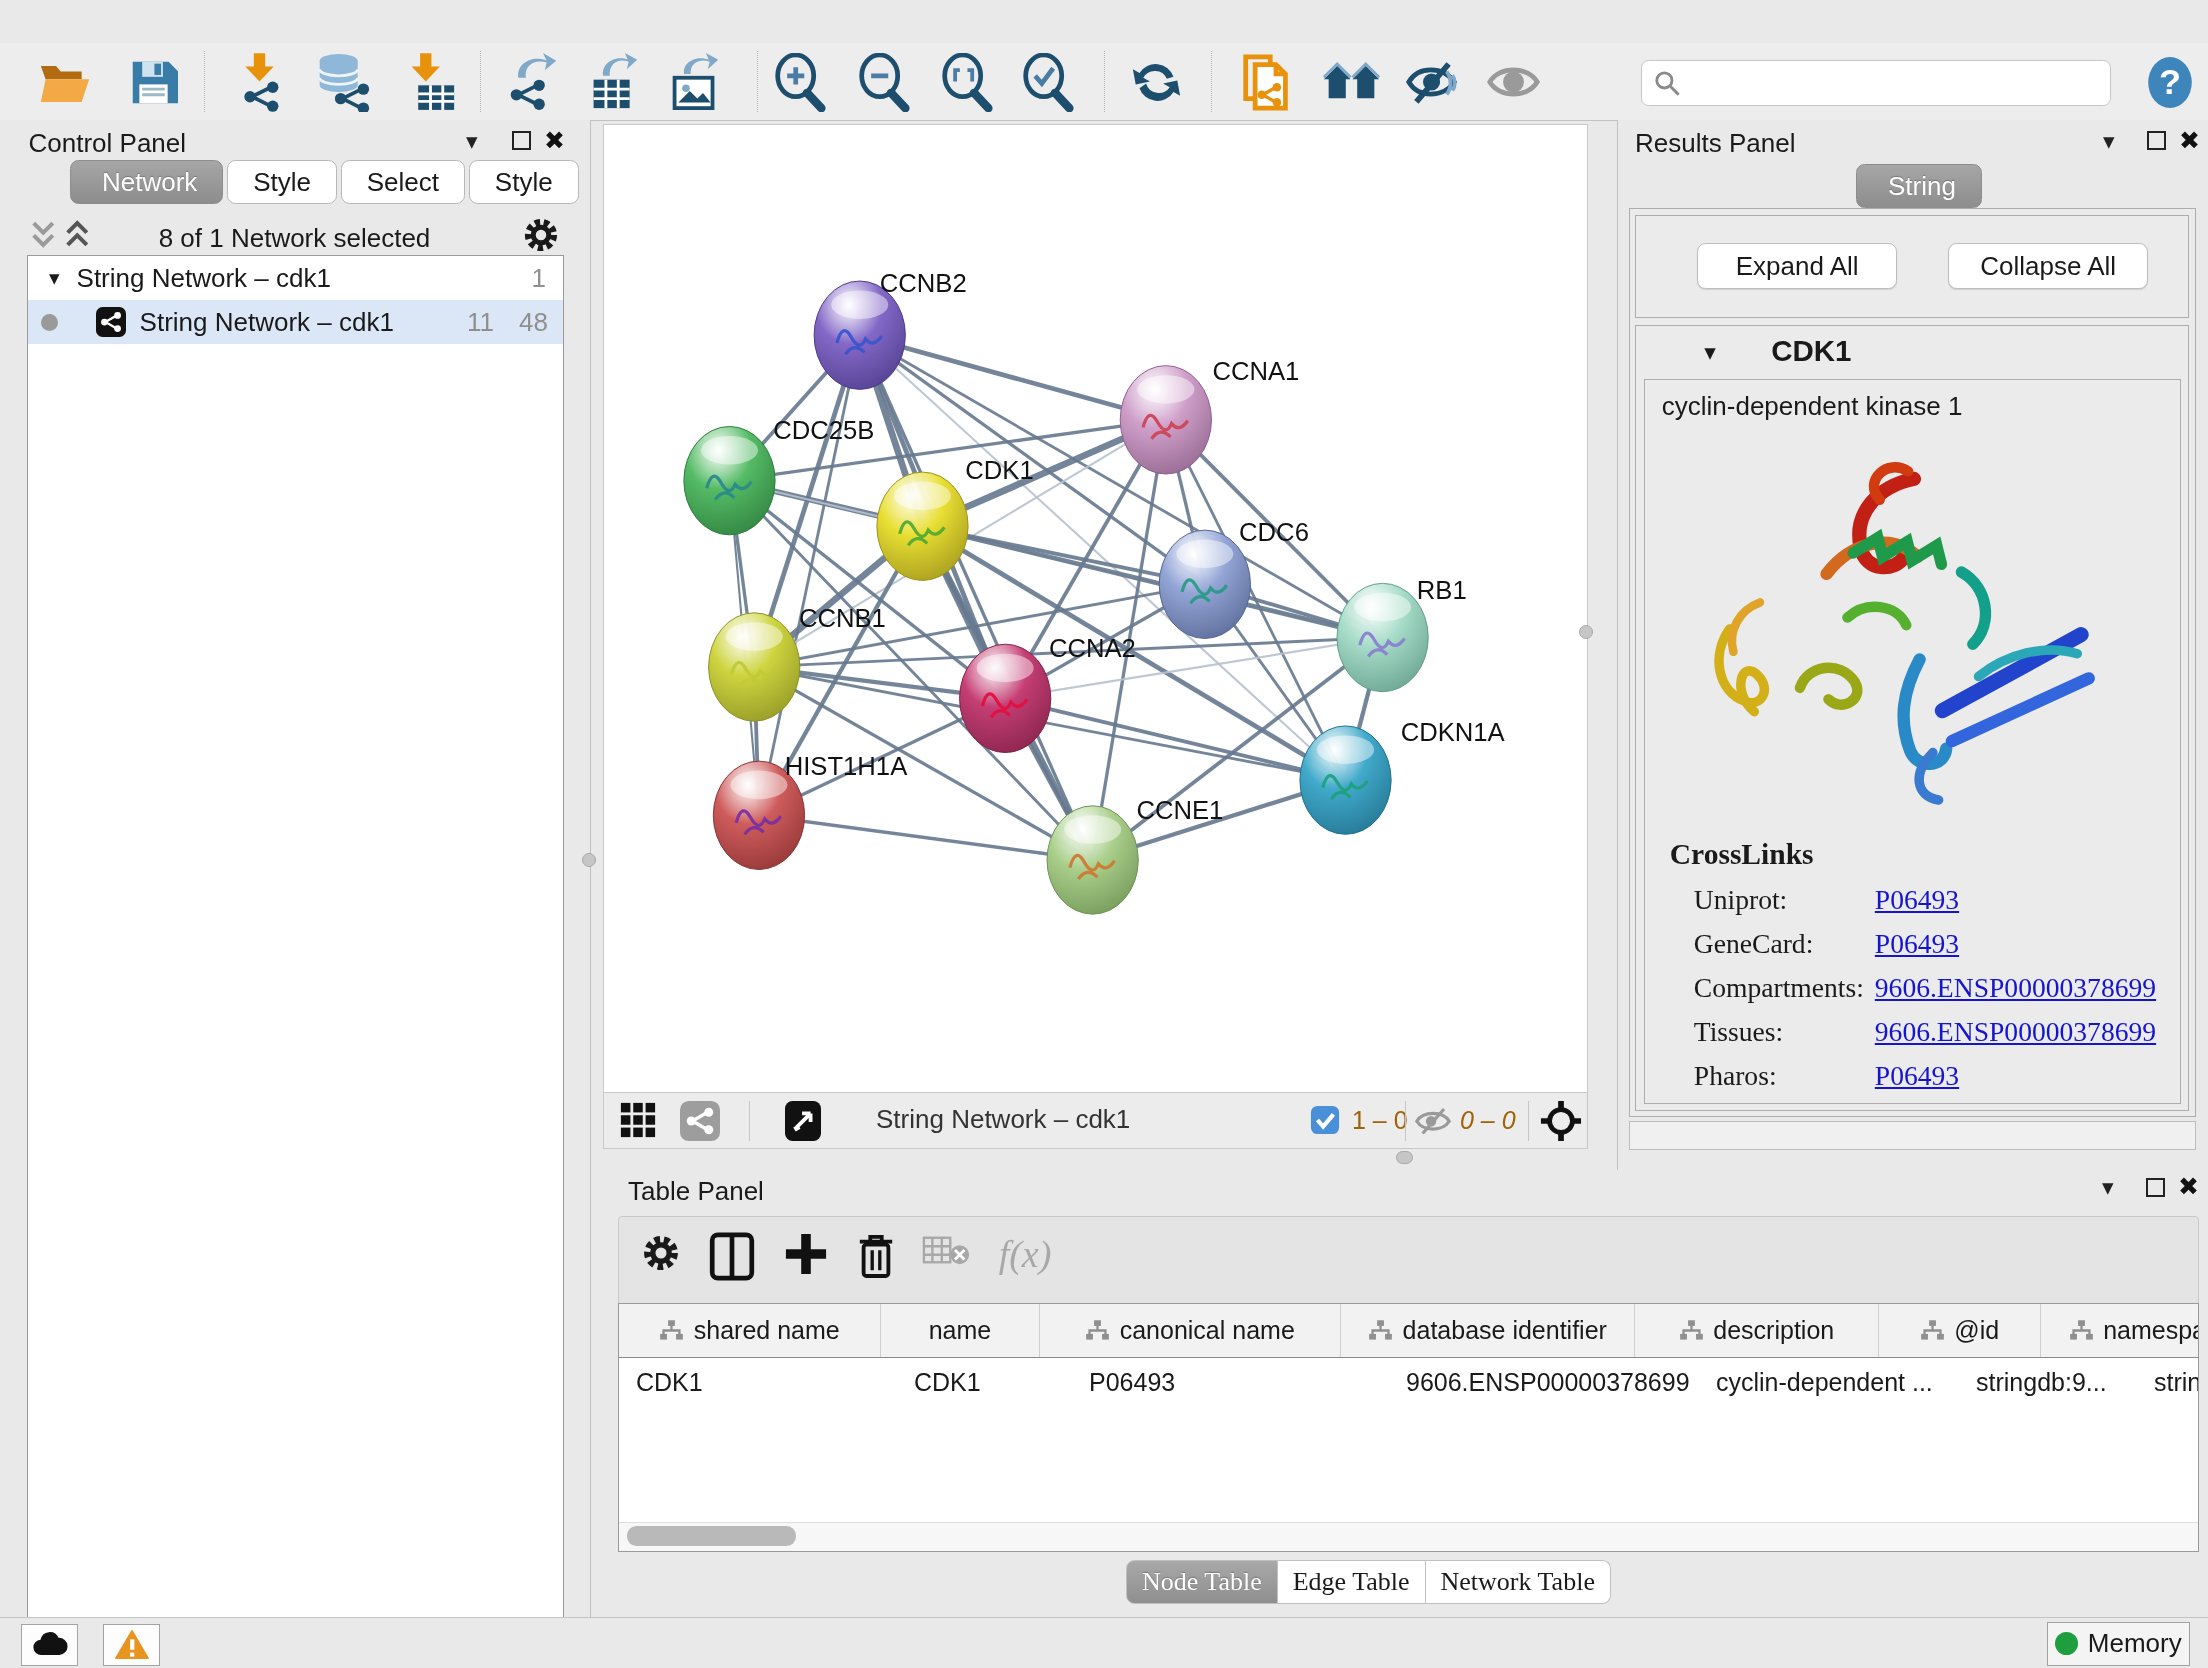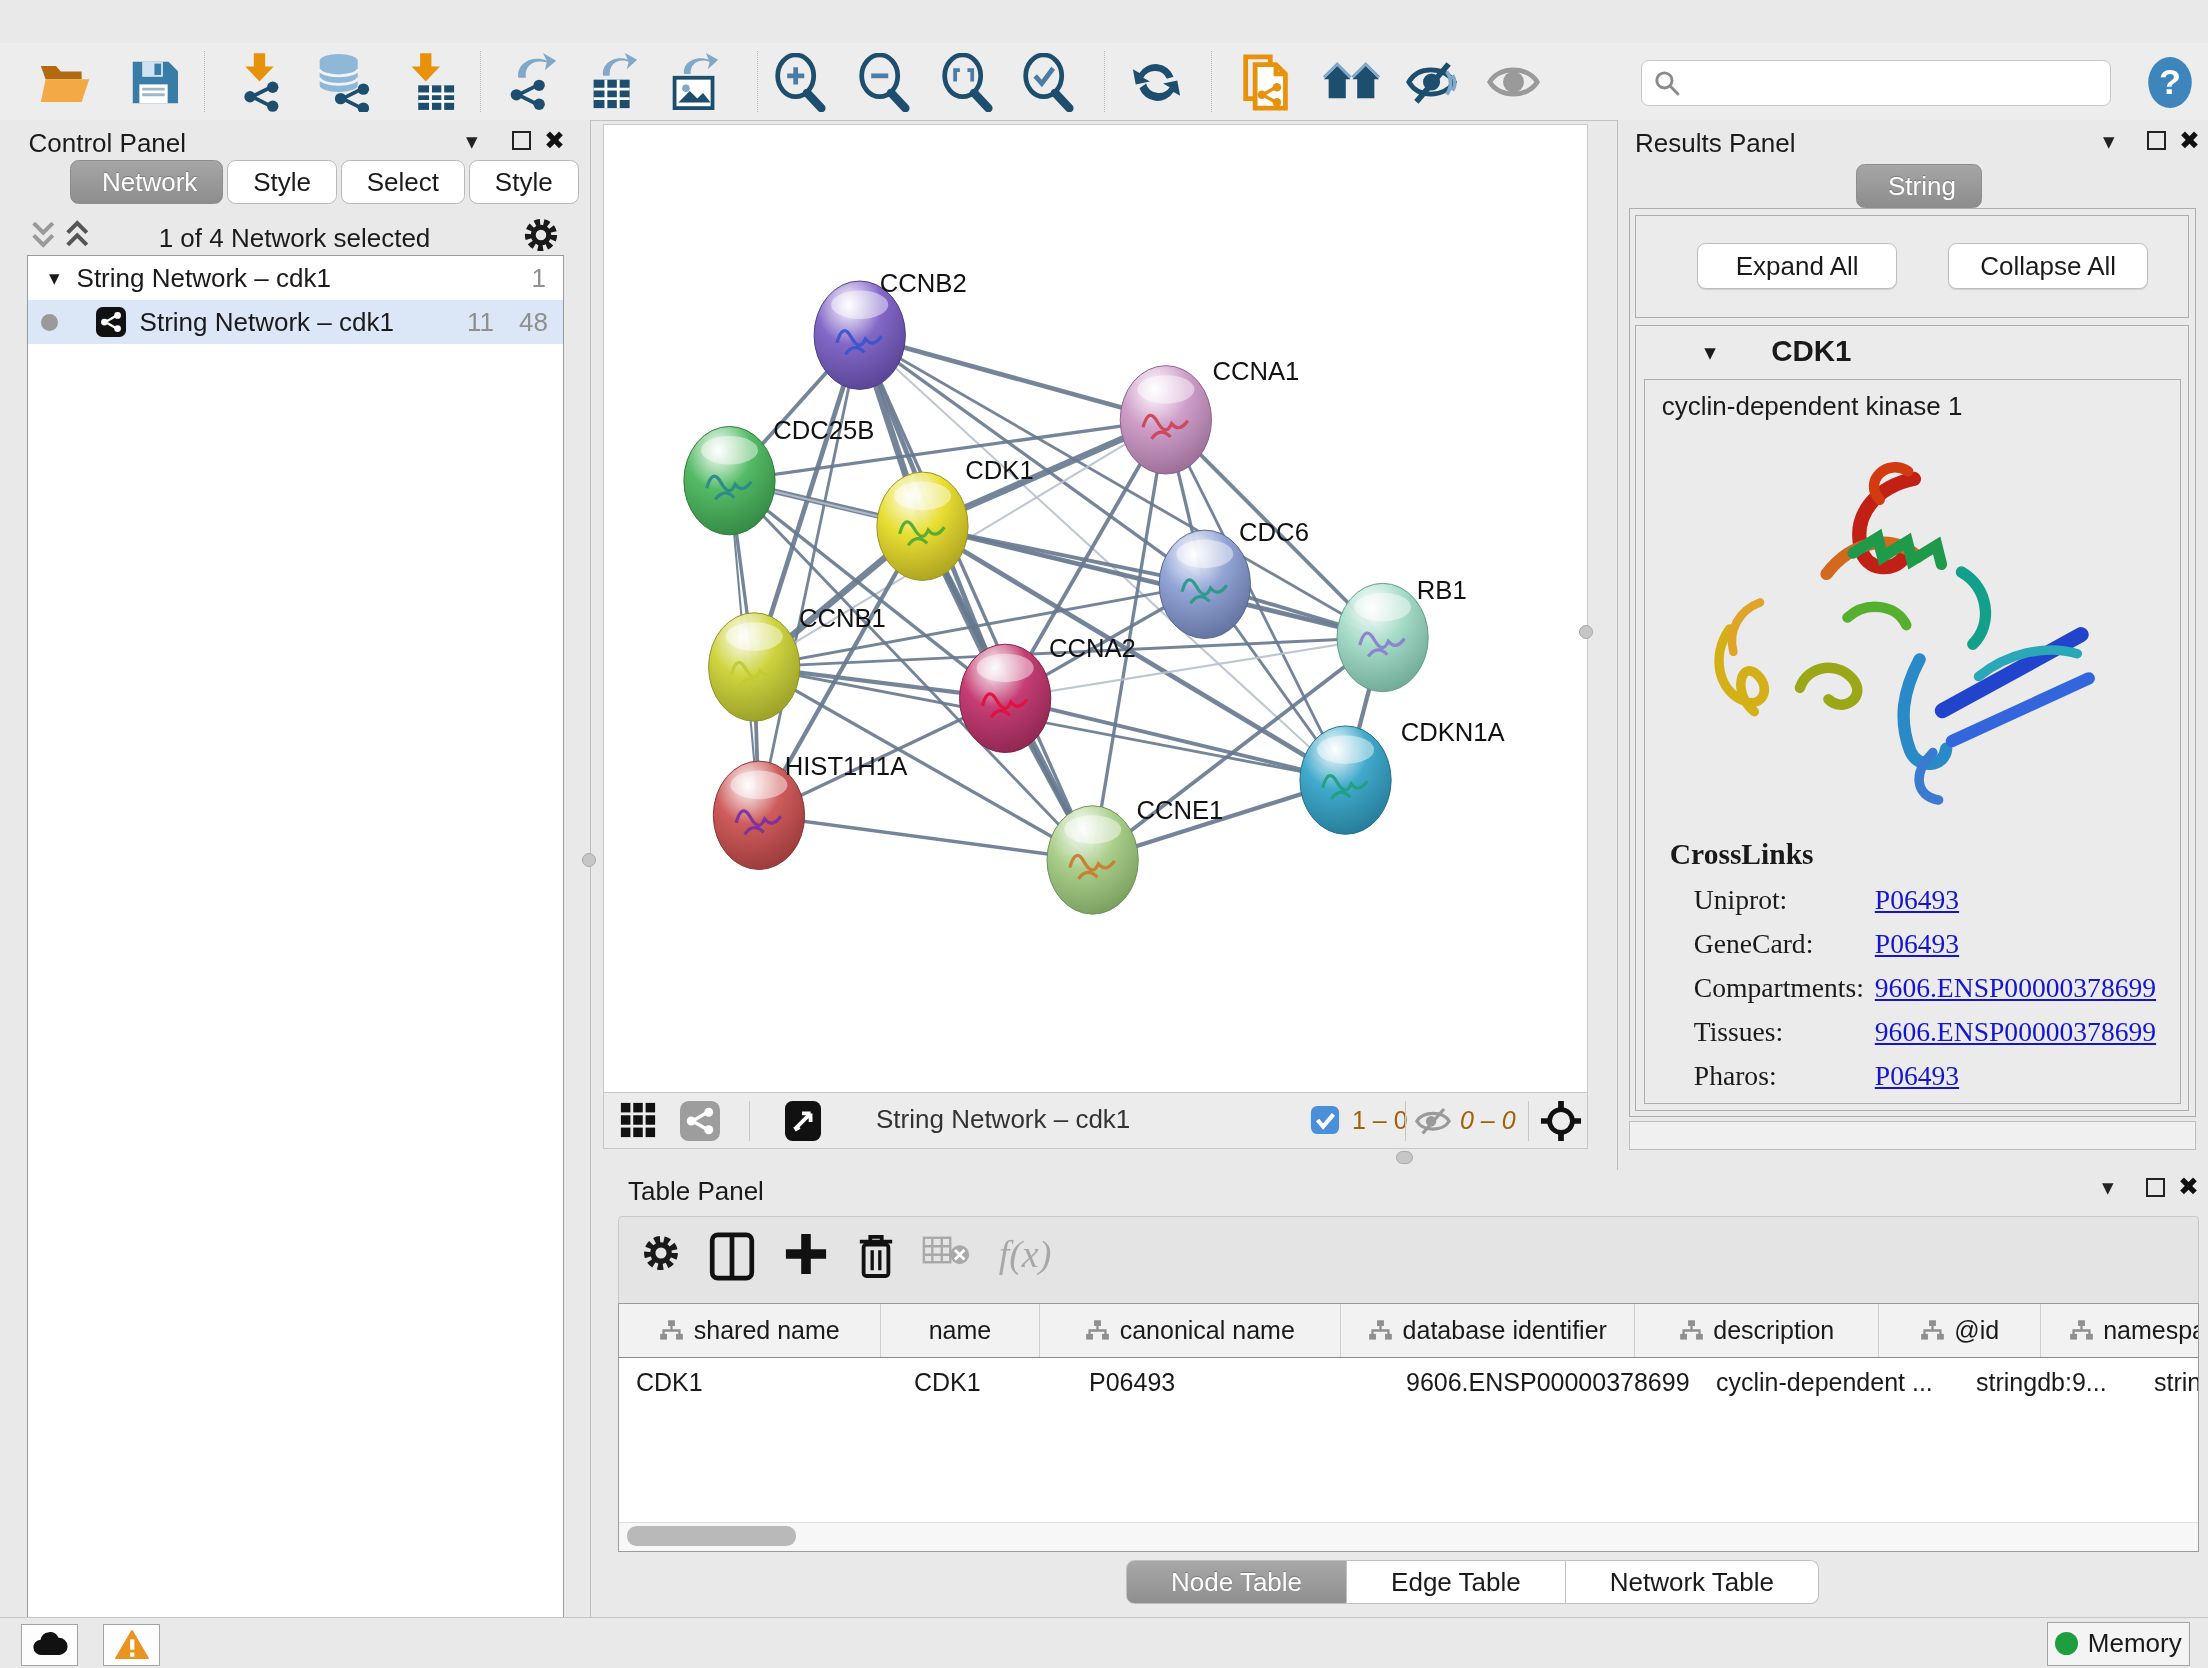--- a/index.html
+++ b/index.html
@@ -63,22 +63,22 @@
   .dtable{position:absolute;left:15px;top:133px;width:1579px;height:247px;background:#fff;
       border:1px solid #9a9a9a;overflow:hidden;}
   .thead{display:flex;height:53px;background:#f2f2f2;border-bottom:1.9px solid #8a8a8a;}
   .th{display:flex;align-items:center;justify-content:center;gap:9.5px;font-size:25px;
       border-right:1px solid #cfcfcf;overflow:hidden;white-space:nowrap;flex:none;}
   .trow{display:flex;height:49px;}
   .td{display:flex;align-items:center;padding-left:17px;font-size:25px;overflow:hidden;
       white-space:nowrap;flex:none;}
   .hscroll{position:absolute;left:0px;bottom:0px;width:100%;height:28.5px;background:#f7f7f7;border-top:1px solid #dedede;}
   .hthumb{position:absolute;left:7.6px;top:3.8px;width:169px;height:20px;background:#b9b9b9;border-radius:9.5px;}
-  .seg{display:inline-block;height:42px;line-height:42px;padding:0 44px;font-size:26px;
-      background:#fff;border:1px solid #c0c0c0;border-left:none;}
+  .seg{display:inline-block;height:42px;line-height:42px;padding:0 15px;font-size:26px;
+      background:#fff;border:1px solid #c0c0c0;border-left:none;font-family:Liberation Serif, serif;}
   .seg.first{border-left:1px solid #c0c0c0;border-radius:8.6px 0 0 8.6px;}
   .seg.last{border-radius:0 8.6px 8.6px 0;}
   .seg.sel{background:linear-gradient(#a8a8a8,#8f8f8f);color:#fff;text-shadow:0 -1px 1px rgba(0,0,0,.25);}
   
   .statusbar{position:absolute;left:0;top:1617px;width:2208px;height:51px;background:#e9e9e9;
       border-top:1px solid #c4c4c4;}
   .sbtn{position:absolute;top:5.7px;width:55px;height:40px;background:#fdfdfd;border:1.9px solid #a3a3a3;
       display:flex;align-items:center;justify-content:center;}
   .grip{position:absolute;width:12.4px;height:12.4px;border-radius:50%;background:#c6c6c6;border:1px solid #a9a9a9;}
   svg{display:block;}
@@ -277,21 +277,21 @@
     <div class="abs" style="left:28.5px;top:99px;">
       <svg width="28.5" height="30" viewBox="0 0 20 22">
           <path d="M3 3 l7 7 7 -7 M3 12 l7 7 7 -7" stroke="#9a9a9a" fill="none" stroke-width="3"></path>
         </svg>
     </div>
     <div class="abs" style="left:63px;top:99px;">
       <svg width="28.5" height="30" viewBox="0 0 20 22">
           <path d="M3 10 l7 -7 7 7 M3 19 l7 -7 7 7" stroke="#555" fill="none" stroke-width="3"></path>
         </svg>
     </div>
-    <div class="abs" style="left:114px;top:103px;width:361px;text-align:center;font-size:26px;">1 of 4 Network selected</div>
+    <div class="abs" style="left:114px;top:103px;width:361px;text-align:center;font-size:26px;">8 of 1 Network selected</div>
     <div class="abs" style="left:521px;top:95px;">
       <svg width="40" height="40" viewBox="0 0 36 36">
           <circle cx="18" cy="18" r="11" fill="none" stroke="#1a1a1a" stroke-width="7" stroke-dasharray="4.5 3.2"></circle>
           <circle cx="18" cy="18" r="7" fill="none" stroke="#1a1a1a" stroke-width="4.5"></circle>
         </svg>
     </div>
 
     <div class="listbox">
       <div class="treerow">
         <span style="margin-left:21px;font-size:21px;">▾</span>

